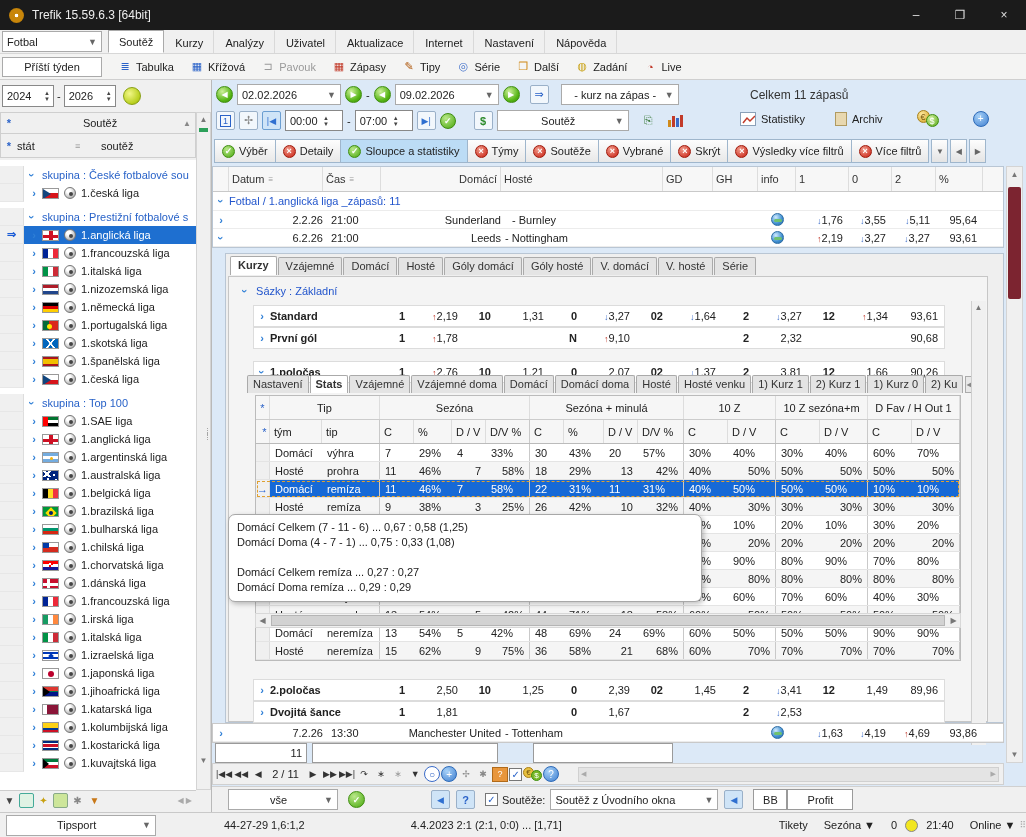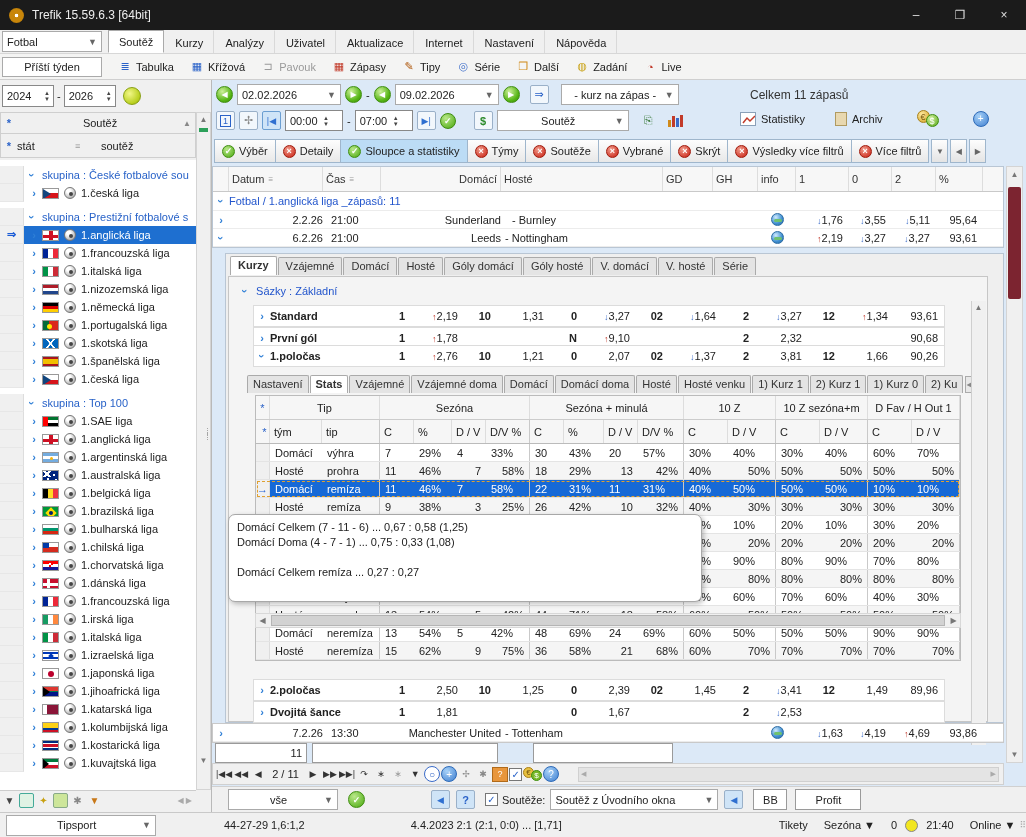--- a/index.html
+++ b/index.html
@@ -850,21 +850,21 @@
             <span class="oc">N</span>
             <span class="ov"><span class="arrg up">↑</span><span>9,10</span></span>
             <span class="oc"></span>
             <span class="ov"><span></span></span>
             <span class="oc">2</span>
             <span class="ov"><span>2,32</span></span>
             <span class="oc"></span>
             <span class="ov"><span></span></span>
             <span class="opct">90,68</span>
           </div>
-          <div class="orow" style="top: 68px;">
+          <div class="orow" style="top: 84px;">
             <span class="texp" style="transform: rotate(90deg);">›</span>
             <span class="ol">1.poločas</span>
             <span class="oc">1</span>
             <span class="ov"><span class="arrg up">↑</span><span>2,76</span></span>
             <span class="oc">10</span>
             <span class="ov"><span>1,21</span></span>
             <span class="oc">0</span>
             <span class="ov"><span>2,07</span></span>
             <span class="oc">02</span>
             <span class="ov"><span class="arrg dn">↓</span><span>1,37</span></span>
@@ -1195,20 +1195,21 @@
         <div class="sb-arr" style="position:absolute; bottom:0">▼</div>
       </div>
     </div>
   </div>
 
   <div id="tooltip" class="abs">
       <div>Domácí Celkem   (7 - 11 - 6) ... 0,67 : 0,58   (1,25)</div>
       <div>Domácí Doma   (4 - 7 - 1) ... 0,75 : 0,33   (1,08)</div>
       <div></div>
       <div>Domácí Celkem remíza ... 0,27 : 0,27</div>
+      <div>Domácí Doma remíza ... 0,29 : 0,29</div>
     </div>
 
   <div id="match3" class="abs" style="left:0; top:643px; width:792px; background:#fff; border:1px solid #c9c9c9">
       <div class="mrow">
         <div class="mexp">›</div>
         <div style="text-align: right;">7.2.26</div>
         <div style="padding-left: 8px;">13:30</div>
         <div style="text-align: right;">Manchester United</div>
         <div style="padding-left: 4px;">-  Tottenham</div>
         <div></div>
@@ -1275,21 +1276,21 @@
     <span class="chk" style="margin-left:10px">✓</span>
     <span style="margin-left:4px">Soutěže:</span>
     <div class="combo" style="width:168px; height:21px; margin-left:5px">
         <span>Soutěž z Úvodního okna</span>
         <span class="arr">▼</span>
       </div>
     <span class="sqico" style="margin-left:6px; background:#cfe4f7">
         <span class="blue-tri">◀</span>
       </span>
     <div class="btn" style="width:34px; margin-left:10px; background:#fff">BB</div>
-    <div class="btn" style="width:66px; margin-left:8px; background:#fff">Profit</div>
+    <div class="btn" style="width:66px; background:#fff">Profit</div>
   </div>
 
   <div class="vsb abs" style="left:794px; top:86px; width:17px; height:597px">
     <div class="sb-arr" style="margin:1px auto">▲</div>
     <div class="vthumb-red" style="height:112px; margin-top:6px"></div>
     <div class="sb-arr" style="position:absolute; bottom:1px; left:1px">▼</div>
   </div>
 </div>
 
 <div id="statusbar" class="abs">

